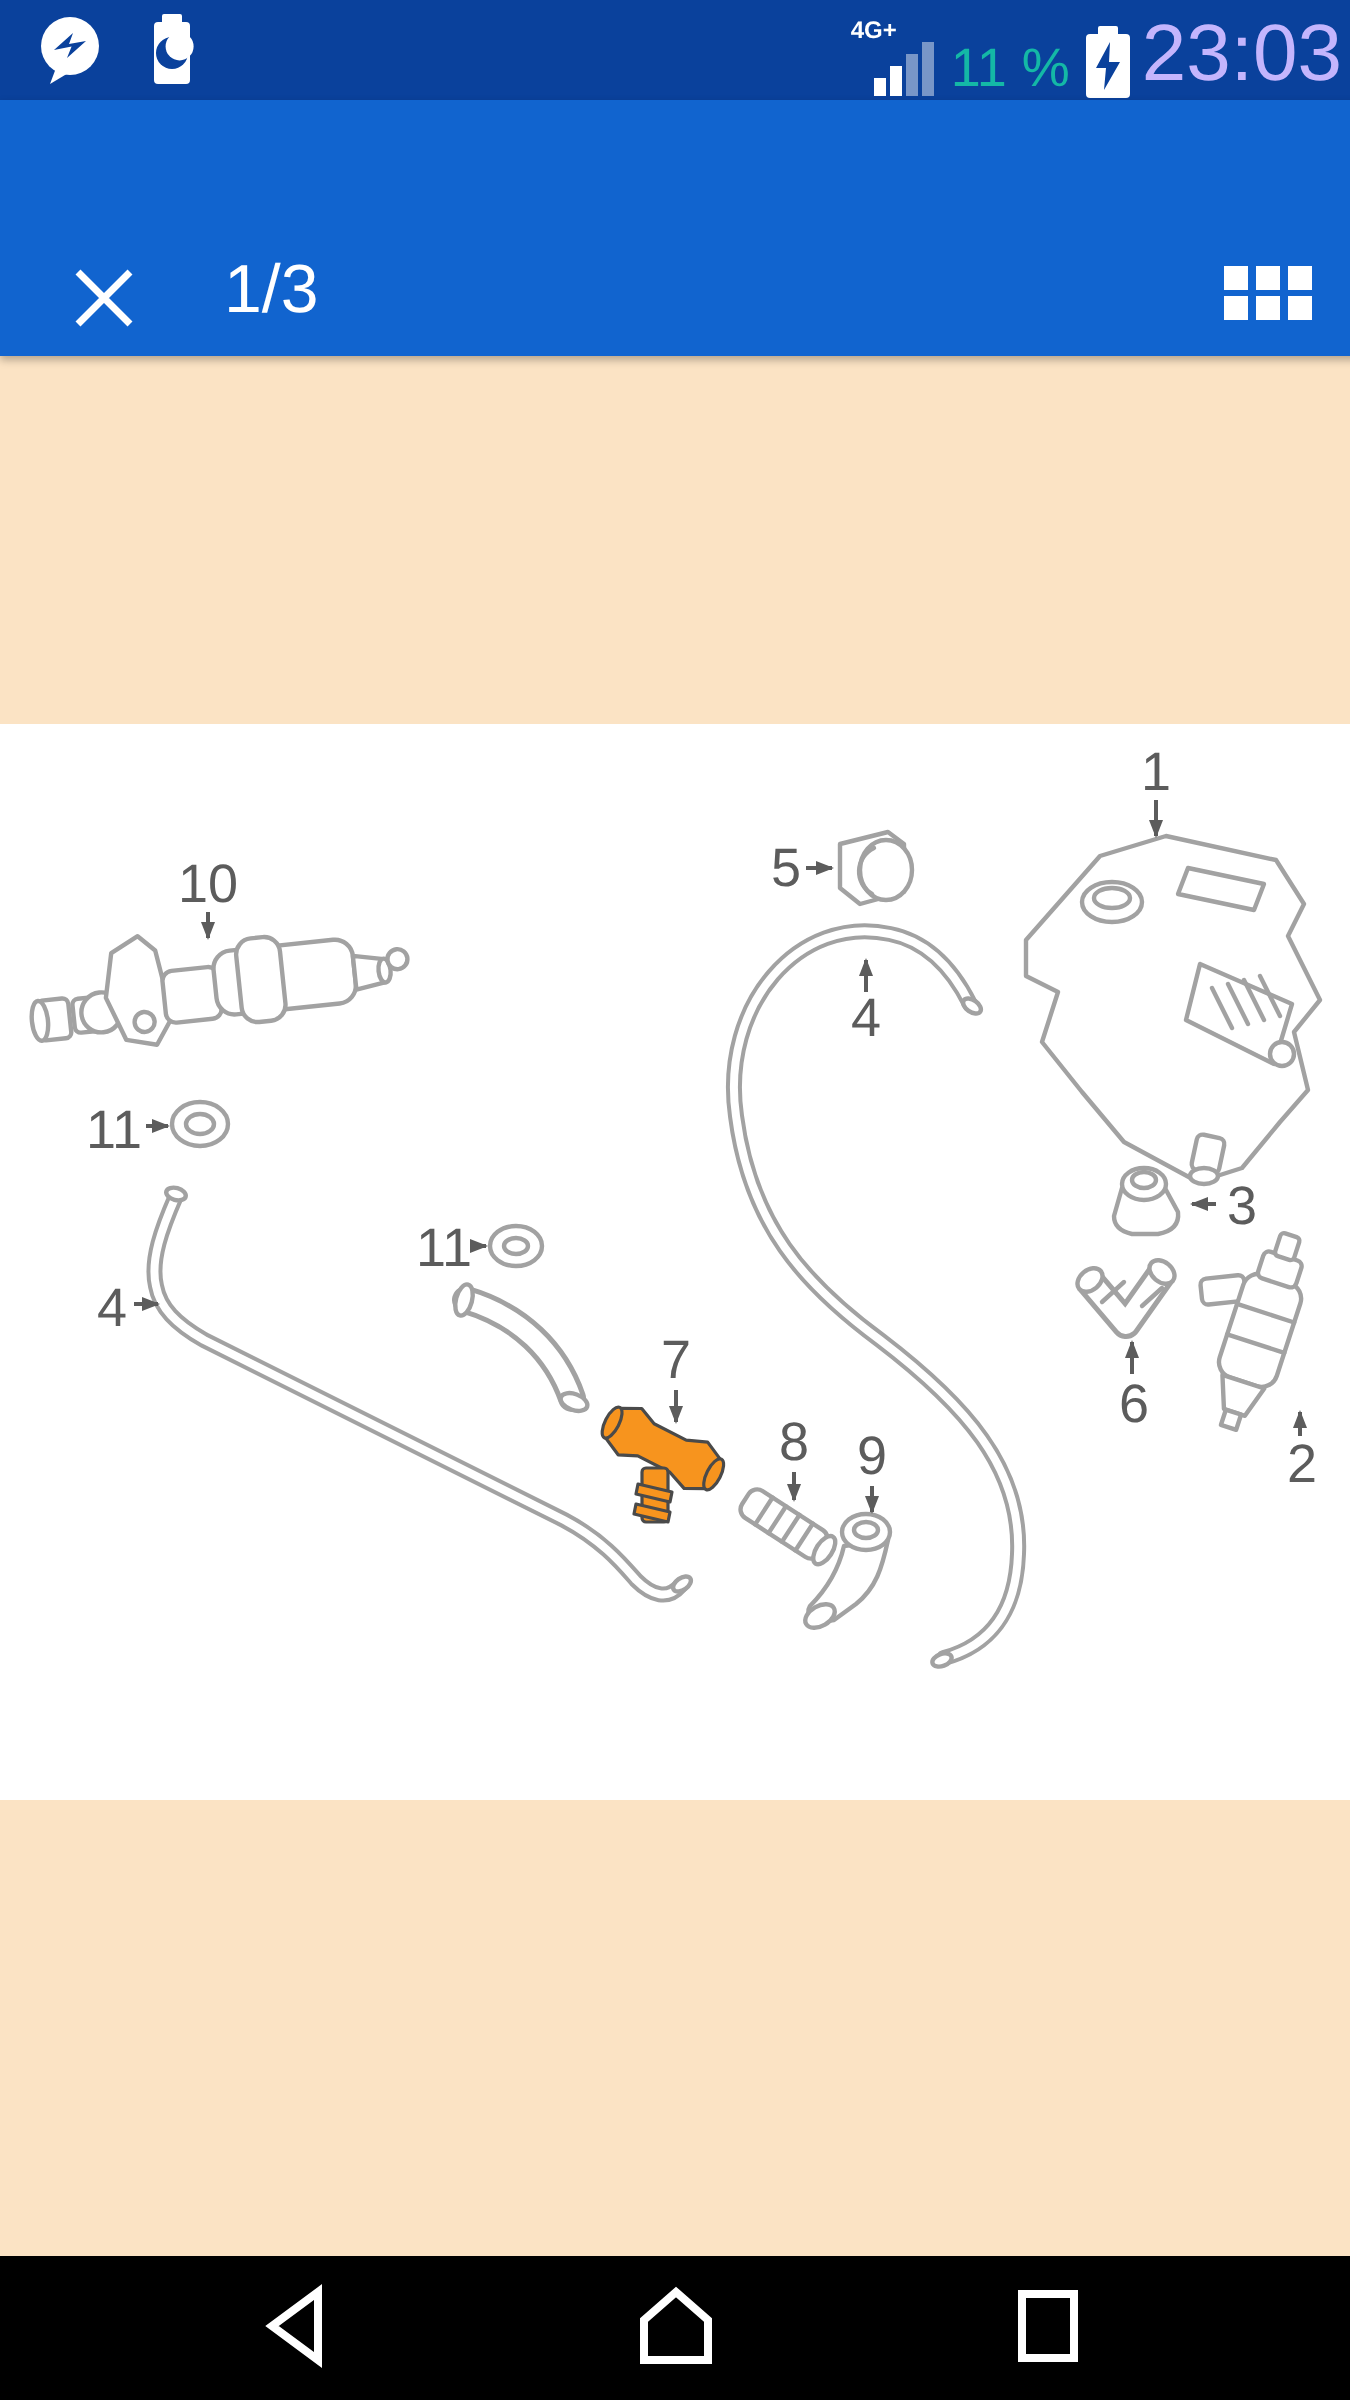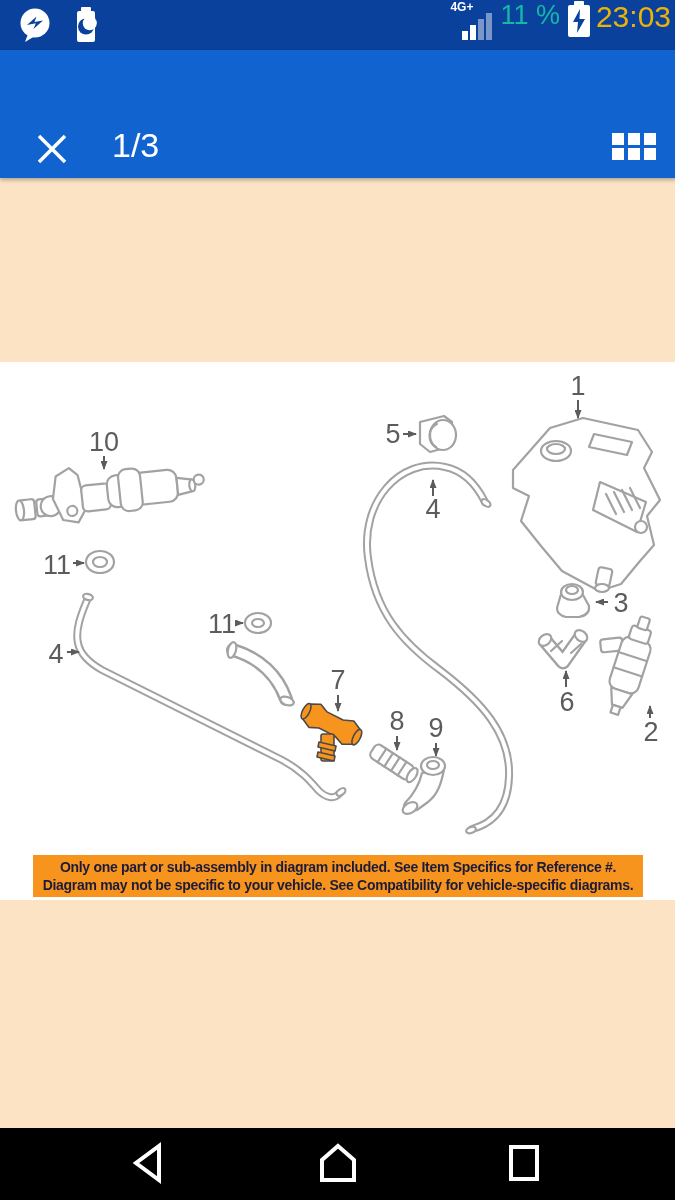--- a/index.html
+++ b/index.html
@@ -1,25 +1,25 @@
 <!DOCTYPE html>
 <html><head>
 <meta charset="utf-8">
 <style>
   html,body{margin:0;padding:0;}
   body{width:675px;height:1200px;position:relative;overflow:hidden;
        font-family:"Liberation Sans",sans-serif;background:#fbe3c4;}
   .status-bar{position:absolute;left:0;top:0;width:675px;height:50px;background:#0a419c;}
   .sb-left{position:absolute;left:0;top:0;height:50px;display:flex;align-items:center;}
-  .sb-right{position:absolute;right:4px;top:0;height:50px;display:flex;align-items:flex-start;}
+  .sb-right{position:absolute;right:4px;top:0;height:50px;display:flex;align-items:flex-end;}
   .net{position:relative;width:50px;height:42px;margin-right:6px;}
   .net-label{position:absolute;left:6px;top:0px;color:#fff;font-size:12px;font-weight:bold;}
   .net-bars{position:absolute;left:18px;bottom:2px;}
   .sb-text{color:#14b8a6;font-size:27px;letter-spacing:0;}
-  .clock{color:#eab308;font-size:30px;margin-left:4px;}
+  .clock{color:#c4b5fd;font-size:40px;margin-left:4px;}
   .app-header{position:absolute;left:0;top:50px;width:675px;height:128px;background:#1164cf;
               box-shadow:0 2px 4px rgba(0,0,0,.28);z-index:3;padding-left:32px;}
   .close-btn{position:absolute;left:36px;top:83px;width:32px;height:32px;}
   .page-indicator{position:absolute;left:112px;top:76px;color:#fff;font-size:34px;font-weight:400;}
   .grid-btn{position:absolute;left:612px;top:83px;width:46px;height:28px;}
   .letterbox{position:absolute;left:0;top:149px;width:675px;height:979px;background:#fbe3c4;}
   .photo{position:absolute;left:0;top:213px;width:675px;height:538px;background:#ffffff;}
   .banner{position:absolute;left:33px;top:493px;width:610px;height:42px;background:#f7941e;
           color:#1c1c3a;display:flex;flex-direction:column;justify-content:center;text-align:center;}
   .banner span{font-size:14px;font-weight:bold;line-height:18px;letter-spacing:-0.3px;white-space:nowrap;}
@@ -226,24 +226,20 @@
         <text class="callout" x="567" y="349" text-anchor="middle">6</text>
         <text class="callout" x="338" y="327" text-anchor="middle">7</text>
         <text class="callout" x="397" y="368" text-anchor="middle">8</text>
         <text class="callout" x="436" y="375" text-anchor="middle">9</text>
         <text class="callout" x="104" y="89" text-anchor="middle">10</text>
         <text class="callout" x="57" y="212" text-anchor="middle">11</text>
         <text class="callout" x="222" y="271" text-anchor="middle">11</text>
       </g>
     </svg>
 
-    <div class="banner">
-      <span>Only one part or sub-assembly in diagram included. See Item Specifics for Reference #.</span>
-      <span>Diagram may not be specific to your vehicle. See Compatibility for vehicle-specific diagrams.</span>
-    </div>
   </div>
 </div>
 
 <div class="nav-bar">
   <svg class="nav-ico" style="left:131px" width="34" height="42">
     <path d="M28 4 L28 38 L5 21 Z" fill="none" stroke="#fff" stroke-width="4" stroke-linejoin="miter"></path>
   </svg>
   <svg class="nav-ico" style="left:318px" width="40" height="42">
     <path d="M20 4 L36 18 L36 38 L4 38 L4 18 Z" fill="none" stroke="#fff" stroke-width="4" stroke-linejoin="miter"></path>
   </svg>

